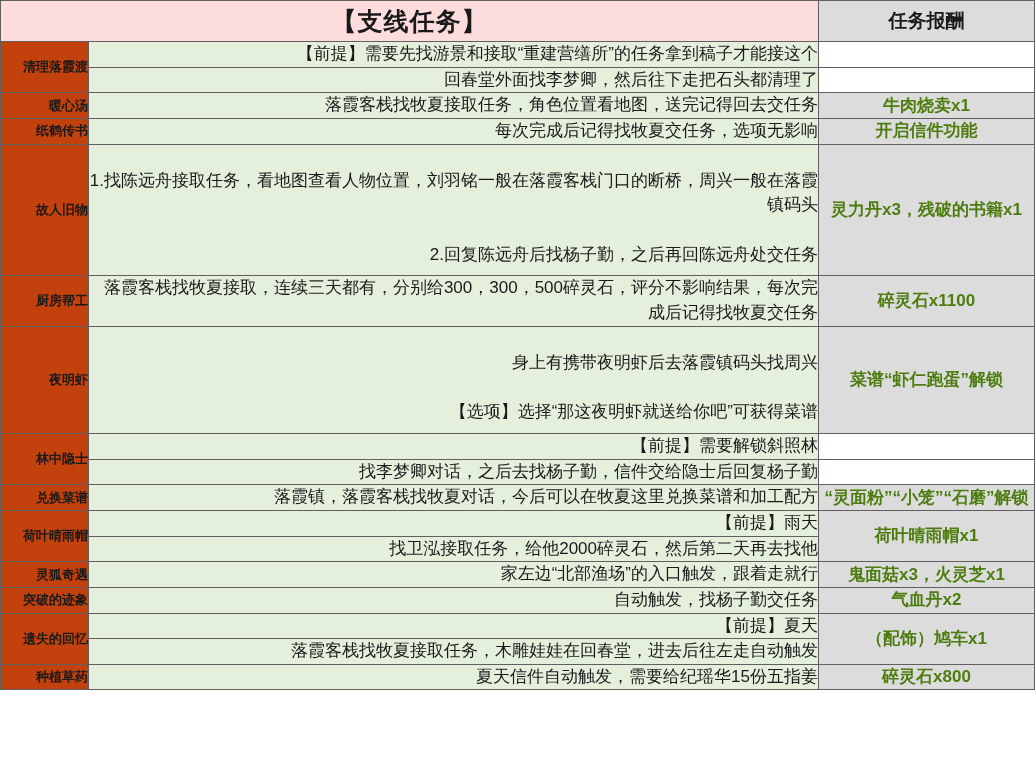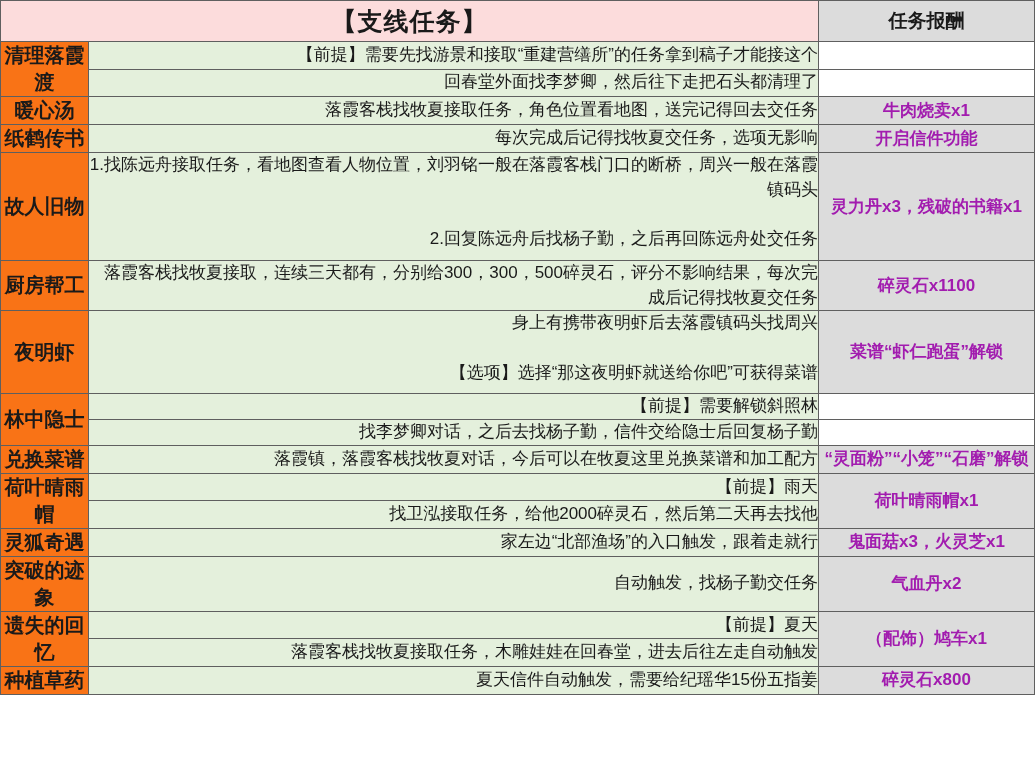--- a/index.html
+++ b/index.html
@@ -41,52 +41,52 @@
     background: #dcdcdc;
     text-align: center;
     font-size: 19px;
     font-weight: bold;
     color: #1a1a1a;
     height: 40px;
   }
 
   
   .name-cell {
-    background: #f97316;
-    text-align: center;
-    font-size: 20px;
+    background: #c2410c;
+    text-align: right;
+    font-size: 13px;
     font-weight: bold;
     color: #1a1a1a;
     line-height: 1.35;
     padding: 4px 2px;
   }
 
   
   .desc-cell {
     background: #e4f0dc;
     font-size: 17px;
     color: #1a1a1a;
     padding: 6px 10px;
     line-height: 1.45;
     text-align: right;
   }
   .desc-cell.tall {
-    padding-top: 0;
+    padding-top: 24px;
     padding-bottom: 8px;
   }
   .desc-line { display: block; }
   .desc-line + .desc-line { margin-top: 25px; }
 
   
   .rew-cell {
     background: #dcdcdc;
     text-align: center;
     font-size: 17px;
     font-weight: bold;
-    color: #a21caf;
+    color: #4d7c0f;
     padding: 4px 6px;
     line-height: 1.4;
   }
   .rew-cell.empty { background: #ffffff; }
 </style>
 </head>
 <body>
 
 <table class="quest-table">
   <colgroup>

